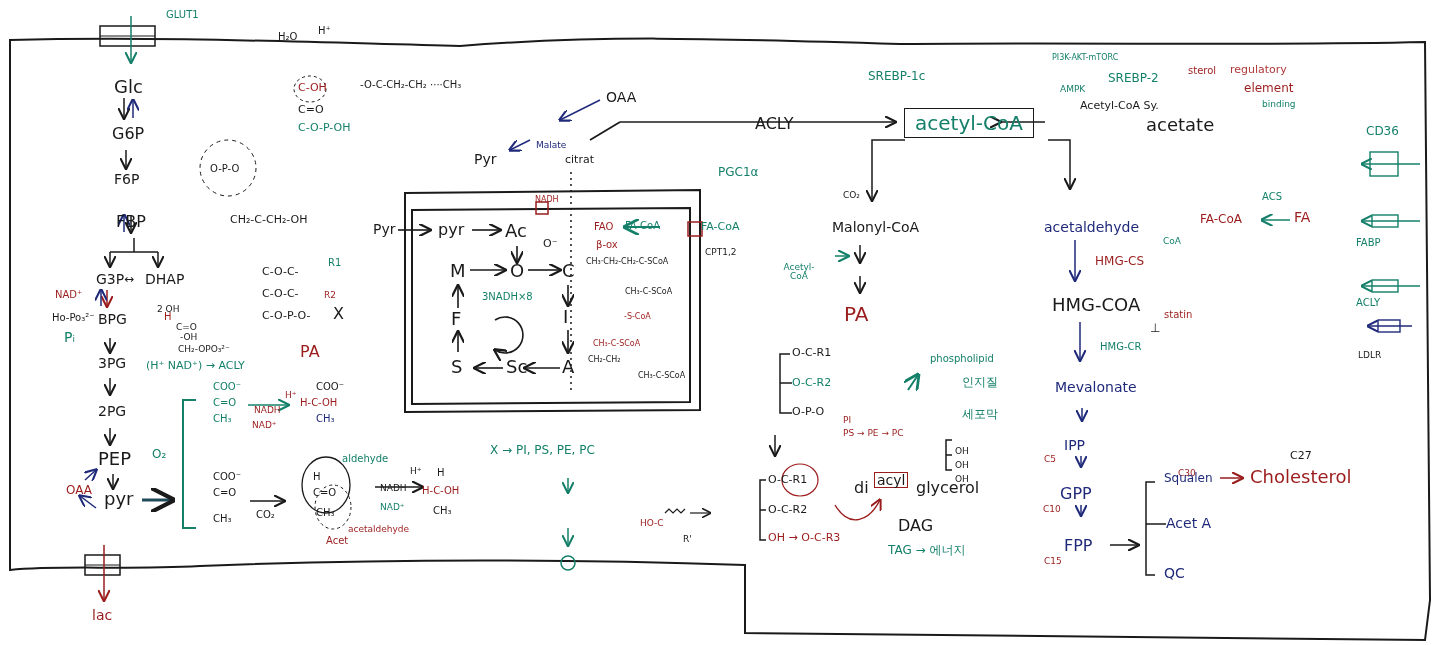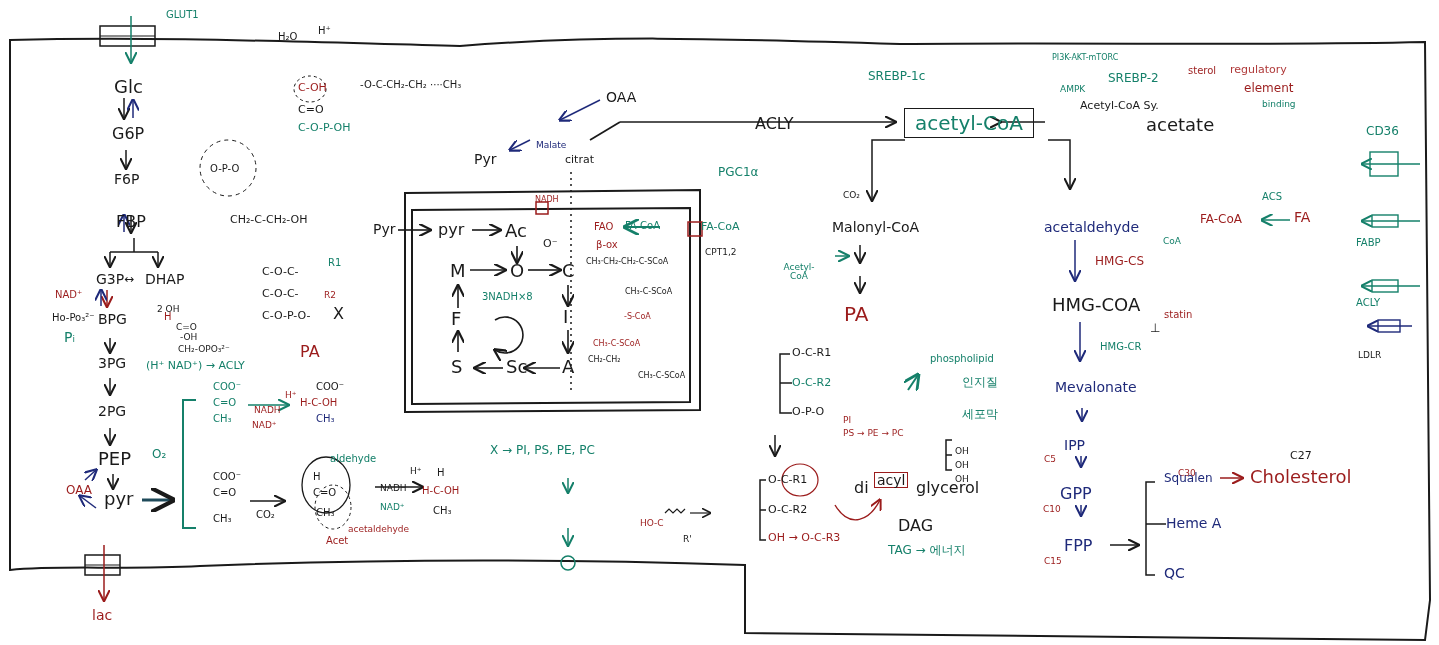--- a/index.html
+++ b/index.html
@@ -222,21 +222,21 @@
   <div class="t blk s10" style="left:316px;top:382px">COO⁻</div>
   <div class="t red s10" style="left:300px;top:398px">H-C-OH</div>
   <div class="t blu s10" style="left:316px;top:414px">CH₃</div>
 </div>
 
 <div>
   <div class="t blk s10" style="left:213px;top:472px">COO⁻</div>
   <div class="t blk s10" style="left:213px;top:488px">C=O</div>
   <div class="t blk s10" style="left:213px;top:514px">CH₃</div>
   <div class="t blk s10" style="left:256px;top:510px">CO₂</div>
-  <div class="t grn s10" style="left:330px;top:454px">aldehyde</div>
+  <div class="t grn s10" style="left:342px;top:454px">aldehyde</div>
   <div class="t blk s10" style="left:313px;top:472px">H</div>
   <div class="t blk s10" style="left:313px;top:488px">C=O</div>
   <div class="t blk s10" style="left:316px;top:508px">CH₃</div>
   <div class="t red s9" style="left:348px;top:514px;white-space:normal;width:60px">acetaldehyde</div>
   <div class="t red s10" style="left:326px;top:536px">Acet</div>
   <div class="t blk s9" style="left:380px;top:473px">NADH</div>
   <div class="t blk s9" style="left:410px;top:456px">H⁺</div>
   <div class="t grn s9" style="left:380px;top:492px">NAD⁺</div>
   <div class="t blk s10" style="left:437px;top:468px">H</div>
   <div class="t red s10" style="left:422px;top:486px">H-C-OH</div>
@@ -330,21 +330,21 @@
   <div class="t red s9" style="left:1044px;top:444px">C5</div>
   <div class="t blu s14" style="left:1064px;top:438px">IPP</div>
   <div class="t red s9" style="left:1043px;top:494px">C10</div>
   <div class="t blu s16" style="left:1060px;top:486px">GPP</div>
   <div class="t red s9" style="left:1044px;top:546px">C15</div>
   <div class="t blu s16" style="left:1064px;top:538px">FPP</div>
   <div class="t red s9" style="left:1178px;top:458px">C30</div>
   <div class="t blu s12" style="left:1164px;top:472px">Squalen</div>
   <div class="t blk s11" style="left:1290px;top:450px">C27</div>
   <div class="t red s18" style="left:1250px;top:468px">Cholesterol</div>
-  <div class="t blu s14" style="left:1166px;top:516px">Heme A</div>
+  <div class="t blu s14" style="left:1166px;top:516px">Acet A</div>
   <div class="t blu s14" style="left:1164px;top:566px">QC</div>
 </div>
 
 <div>
   <div class="t grn s13" style="left:1262px;top:192px">ACS</div>
   <div class="t red s12" style="left:1200px;top:213px">FA-CoA</div>
   <div class="t red s14" style="left:1294px;top:210px">FA</div>
 </div>
 
 <div class="t grn s12" style="left:1366px;top:125px">CD36</div>

